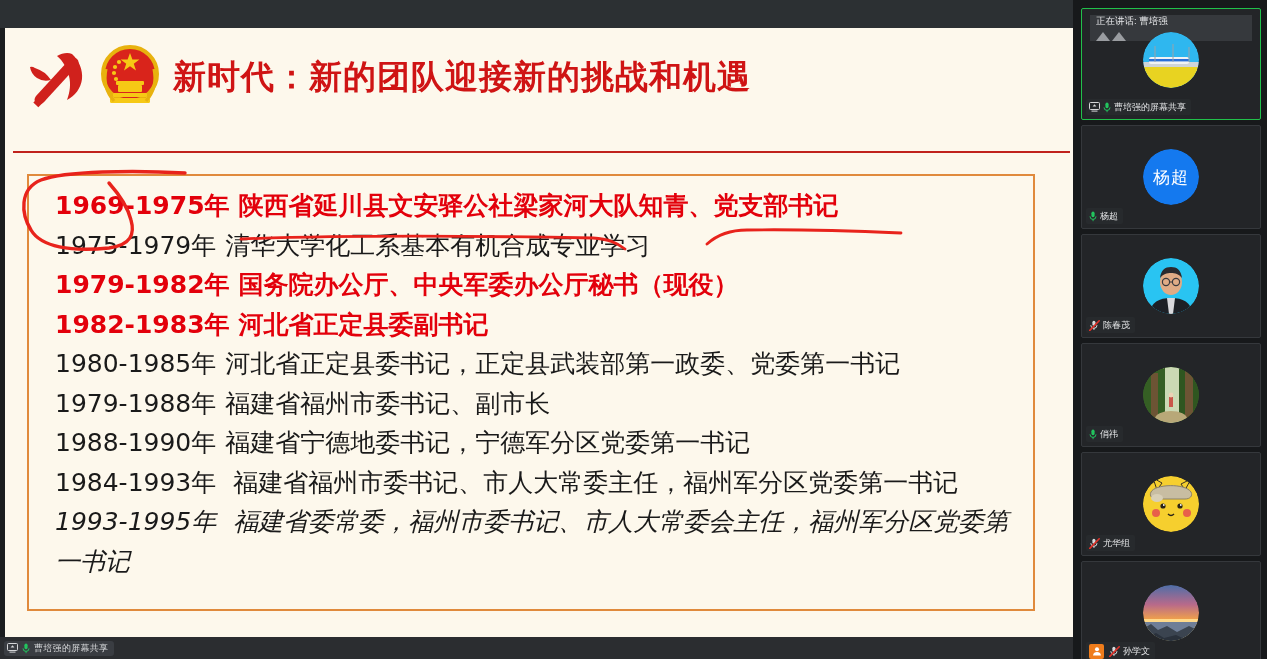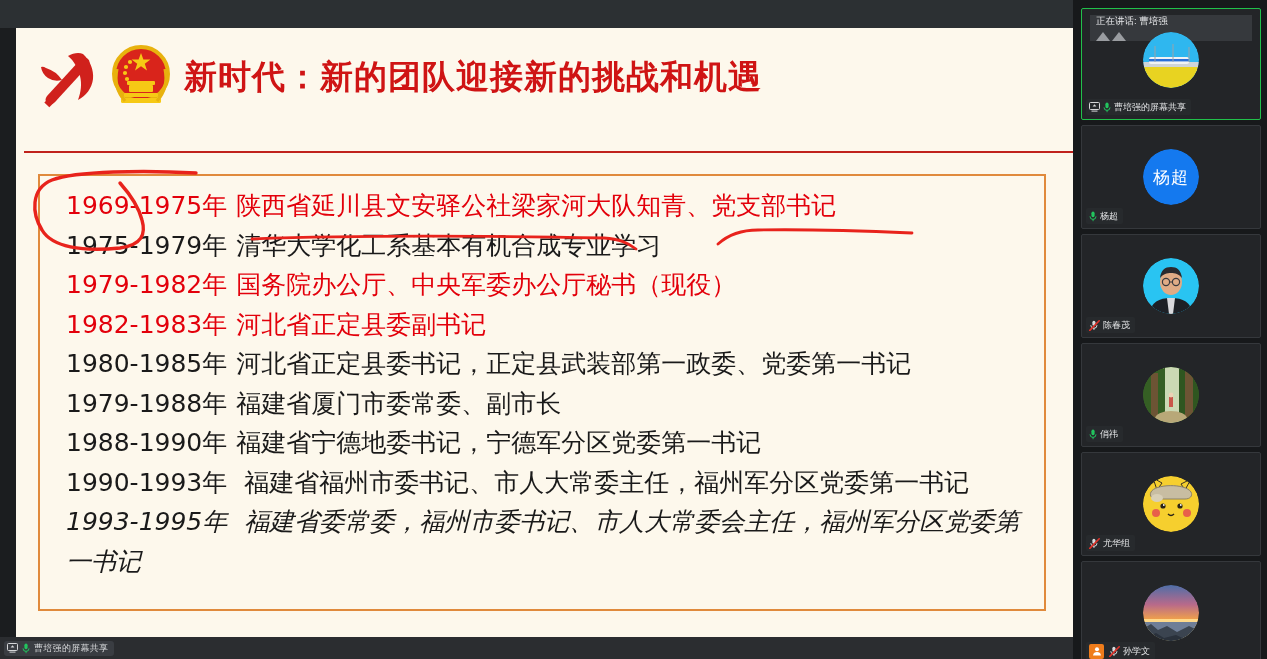--- a/index.html
+++ b/index.html
@@ -29,21 +29,21 @@
   .share-pill .pill-label {
     color: #d9dadc; font-size: 9px; letter-spacing: .3px; white-space: nowrap;
   }
 
   
   .ico { display: inline-block; vertical-align: middle; line-height: 0; }
   .ico svg { display: block; }
 
   
   .stage {
-    position: absolute; left: 16px; top: 28px;
+    position: absolute; left: 5px; top: 28px;
     width: 1073px; height: 609px;
     background: #fdf8ec;
     overflow: hidden;
   }
 
   
   .slide-header {
     position: absolute; left: 0; top: 0; width: 1073px; height: 98px;
     display: flex; align-items: center; padding-left: 18px;
   }
@@ -72,21 +72,21 @@
     padding: 10px 14px 0 26px;
   }
   .entry {
     display: block;
     white-space: nowrap;
     font-size: 25px;
     line-height: 39.5px;
     color: #1a1a1a;
     font-family: "DejaVu Sans", "Liberation Sans", sans-serif;
   }
-  .entry.hl { color: #e3000b; font-weight: normal; }
+  .entry.hl { color: #e3000b; font-weight: bold; }
   .entry .yr { margin-right: 9px; }
   .entry.wrap { white-space: normal; font-style: italic; }
 
   
   .ink { position: absolute; pointer-events: none; }
   #ink-circle { left: 8px; top: 140px; width: 180px; height: 92px; }
   #ink-u1 { left: 232px; top: 202px; width: 420px; height: 22px; }
   #ink-u2 { left: 700px; top: 196px; width: 200px; height: 22px; }
 
   
@@ -204,23 +204,23 @@
     </div>
 
     <div class="title-rule"></div>
 
     <div class="body-box" id="entries">
         <div class="entry hl"><span class="yr">1969-1975年</span><span>陕西省延川县文安驿公社梁家河大队知青、党支部书记</span></div>
         <div class="entry"><span class="yr">1975-1979年</span><span>清华大学化工系基本有机合成专业学习</span></div>
         <div class="entry hl"><span class="yr">1979-1982年</span><span>国务院办公厅、中央军委办公厅秘书（现役）</span></div>
         <div class="entry hl"><span class="yr">1982-1983年</span><span>河北省正定县委副书记</span></div>
         <div class="entry"><span class="yr">1980-1985年</span><span>河北省正定县委书记，正定县武装部第一政委、党委第一书记</span></div>
-        <div class="entry"><span class="yr">1979-1988年</span><span>福建省厦门市委常委、副市长</span></div>
+        <div class="entry"><span class="yr">1979-1988年</span><span>福建省福州市委书记、副市长</span></div>
         <div class="entry"><span class="yr">1988-1990年</span><span>福建省宁德地委书记，宁德军分区党委第一书记</span></div>
-        <div class="entry"><span class="yr">1990-1993年</span><span> 福建省福州市委书记、市人大常委主任，福州军分区党委第一书记</span></div>
+        <div class="entry"><span class="yr">1984-1993年</span><span> 福建省福州市委书记、市人大常委主任，福州军分区党委第一书记</span></div>
         <div class="entry wrap"><span class="yr">1993-1995年</span><span> 福建省委常委，福州市委书记、市人大常委会主任，福州军分区党委第一书记</span></div>
       </div>
 
     <svg class="ink" id="ink-circle" viewBox="0 0 180 92">
       <path d="M172 5 C120 2 52 3 28 12 C6 21 8 46 18 62 C28 79 58 84 96 80 C118 77 122 66 118 52 C114 36 104 24 96 15" fill="none" stroke="#e8231c" stroke-width="3.4" stroke-linecap="round"></path>
     </svg>
     <svg class="ink" id="ink-u1" viewBox="0 0 420 22">
       <path d="M4 9 C110 5 250 6 356 8 C372 9 380 13 388 19" fill="none" stroke="#e8231c" stroke-width="2.8" stroke-linecap="round"></path>
     </svg>
     <svg class="ink" id="ink-u2" viewBox="0 0 200 22">

